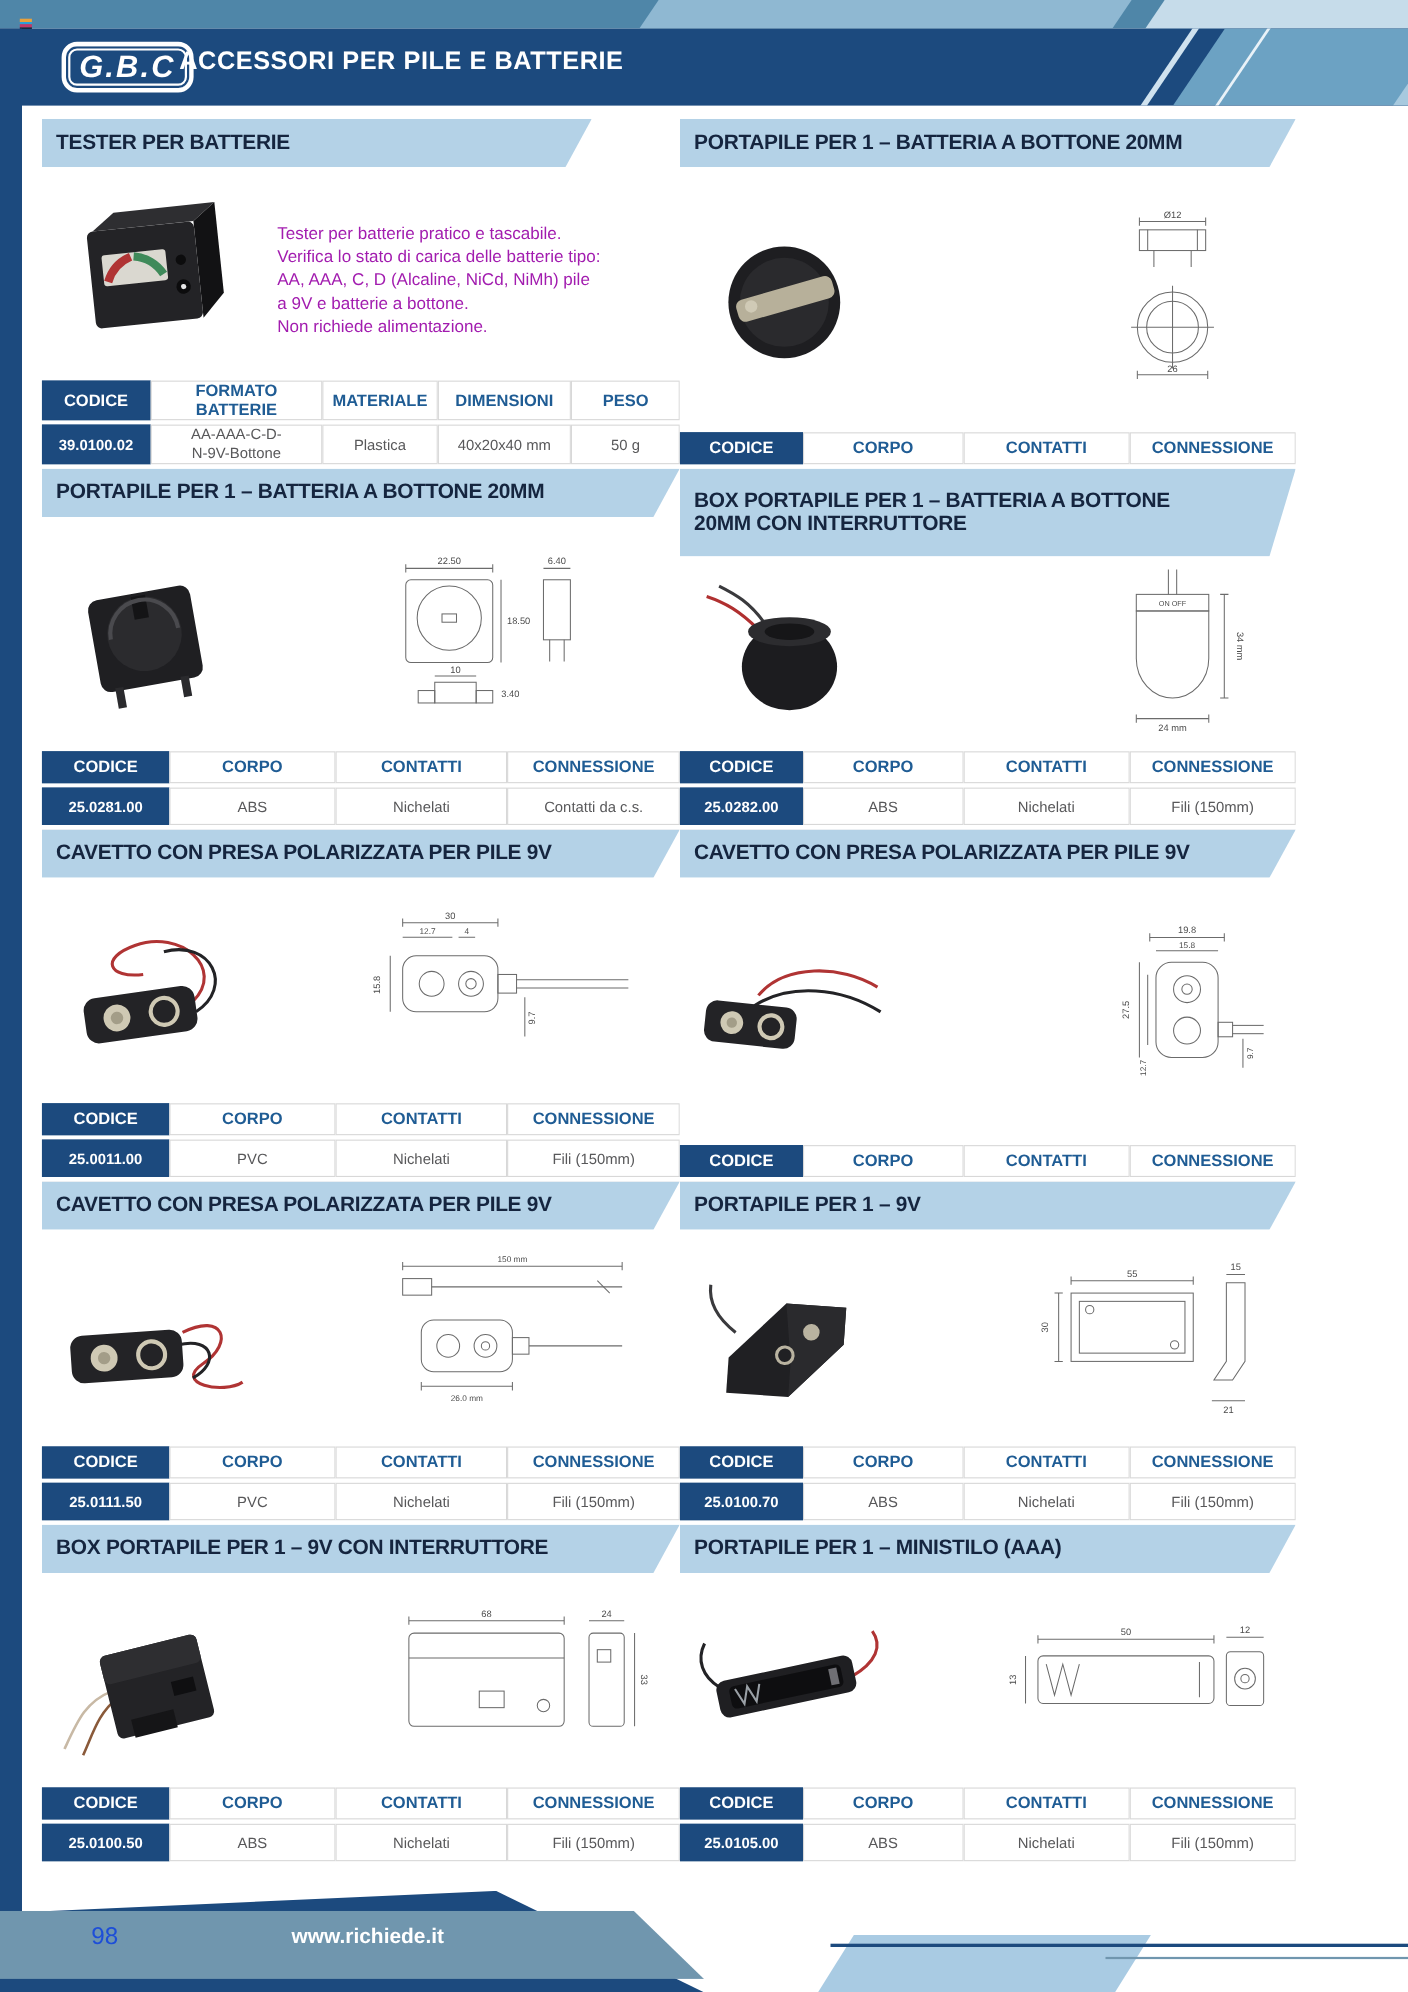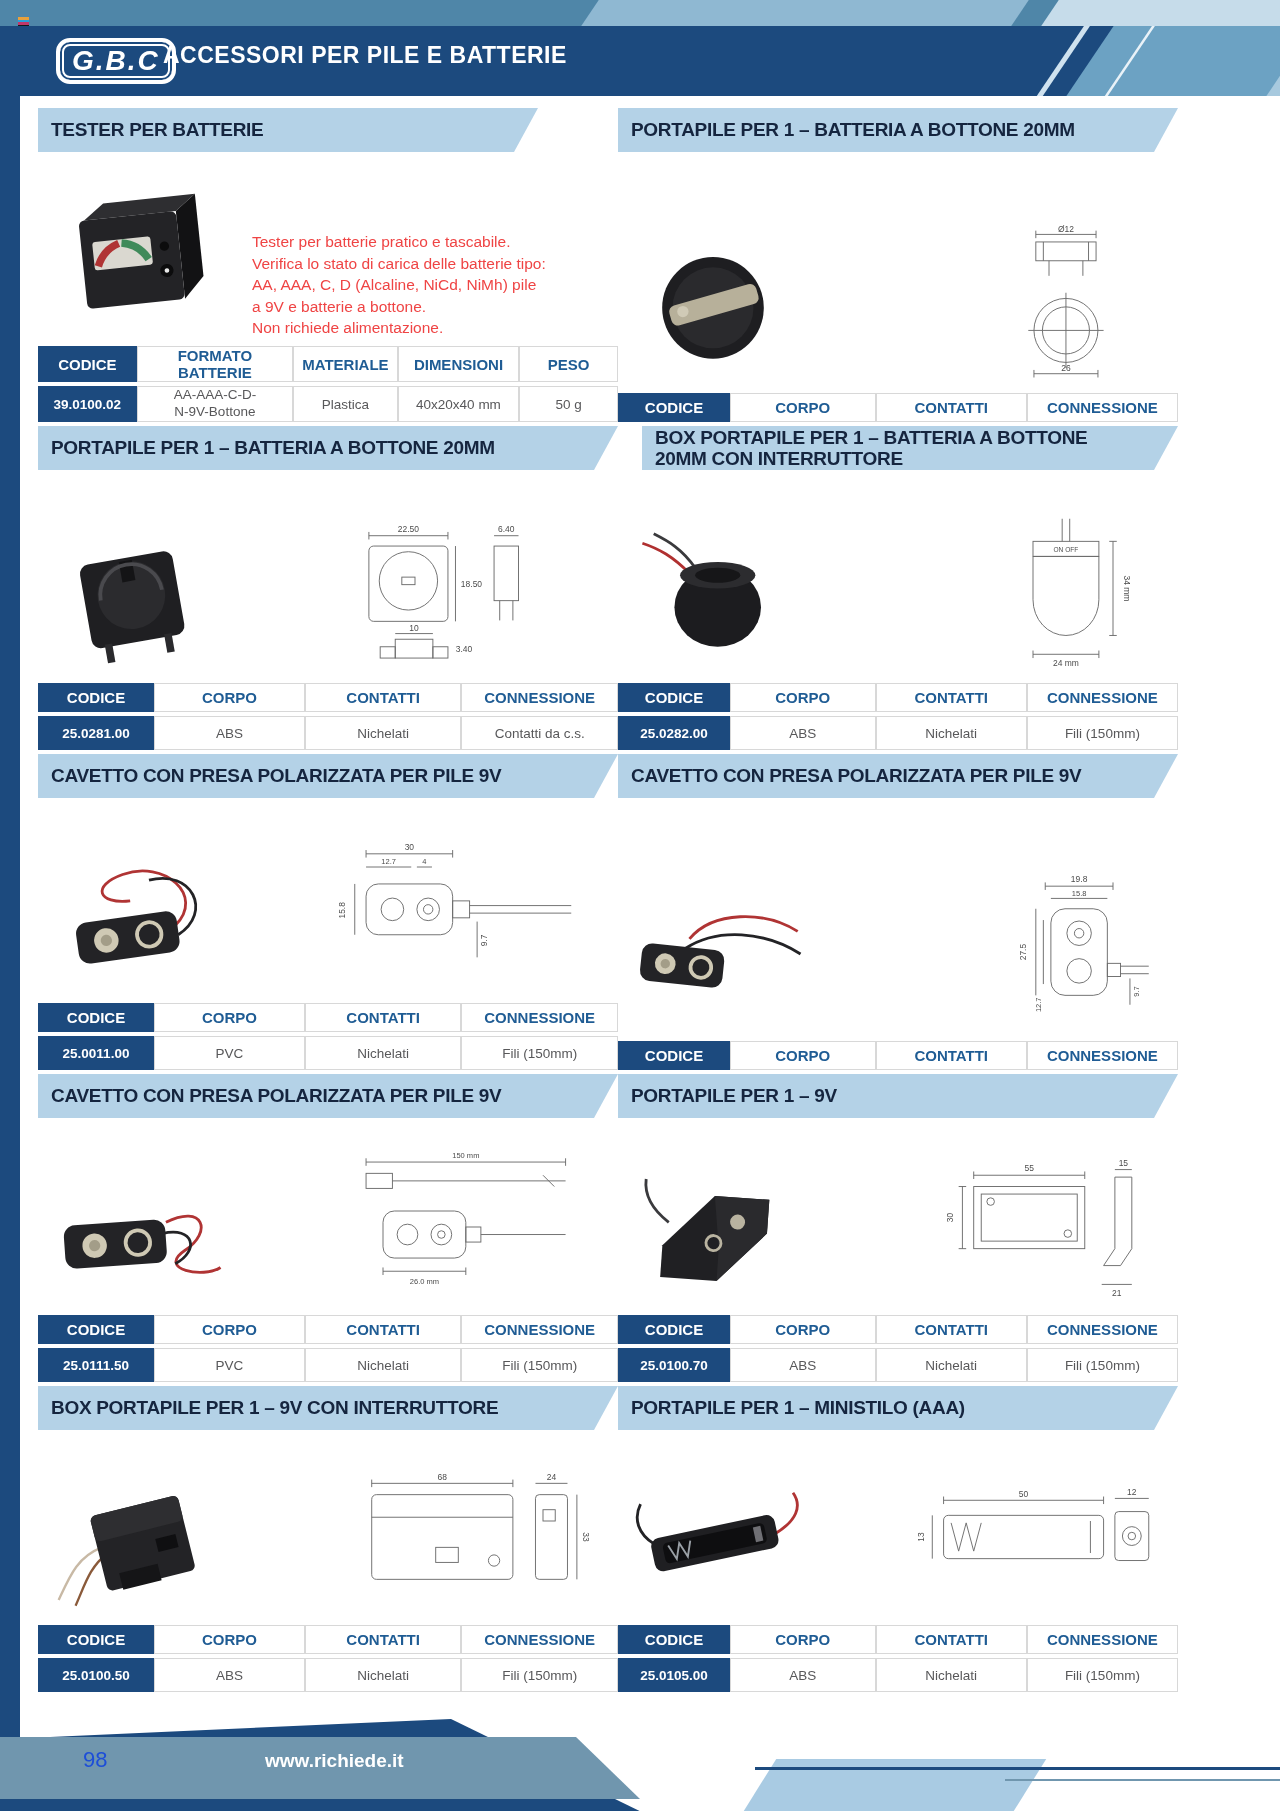--- a/index.html
+++ b/index.html
@@ -33,32 +33,32 @@
     position:absolute; left:38px; top:108px;
     display:grid; grid-template-columns:580px 560px; 
     grid-template-rows:318px 328px 320px 312px 310px;
   }
   .cell { display:flex; flex-direction:column; overflow:hidden; }
   .banner {
     background:#b4d2e7; height:44px; flex:0 0 auto; display:flex; align-items:center;
     clip-path:polygon(0 0, 100% 0, calc(100% - 24px) 100%, 0 100%);
   }
   .banner.short { width:500px; }
-  .banner.two-line { height:44px;margin-left:24px; }
+  .banner.two-line { height:80px; }
   .btitle {
     margin:0 0 0 13px; color:#15253f; font-size:19px; font-weight:800;
     letter-spacing:-0.3px; line-height:1.12;
   }
-  .content { flex:1 1 auto; display:flex; align-items:flex-end; padding:6px 0 4px 0; }
+  .content { flex:1 1 auto; display:flex; align-items:center; padding:6px 0 4px 0; }
   .photo { width:190px; height:160px; flex:0 0 auto; }
   .tech { flex:1 1 auto; height:160px; }
   .tech line, .tech path, .tech rect, .tech circle, .tech polyline, .tech polygon
     { stroke:#6b6b6b; fill:none; stroke-width:1; }
   .tech .lbl { fill:#4c4c4c; font-size:9px; stroke:none; text-anchor:middle; }
-  .desc { margin:14px 0 0 24px; color:#ef4444; font-size:15.5px; line-height:1.38; }
+  .desc { margin:14px 0 0 24px; color:#a21caf; font-size:15.5px; line-height:1.38; }
 
   
   table { border-collapse:separate; border-spacing:0 4px; width:100%; margin-top:auto; flex:0 0 auto; box-shadow:0 3px 0 #ececec; }
   th, td { border:1px solid #d8d8d8; text-align:center; background:#fff; }
   th { color:#1f5c94; font-size:15px; font-weight:bold; height:27px; padding:0 2px; }
   td { color:#58585a; font-size:13.5px; height:32px; padding:0 2px; }
   th.codice, td.codice { background:#1c4a7e; color:#fff; border-color:#1c4a7e; }
   td.codice { font-weight:bold;margin-left:45px; }
   .fmt-line { line-height:1.25; }
 

